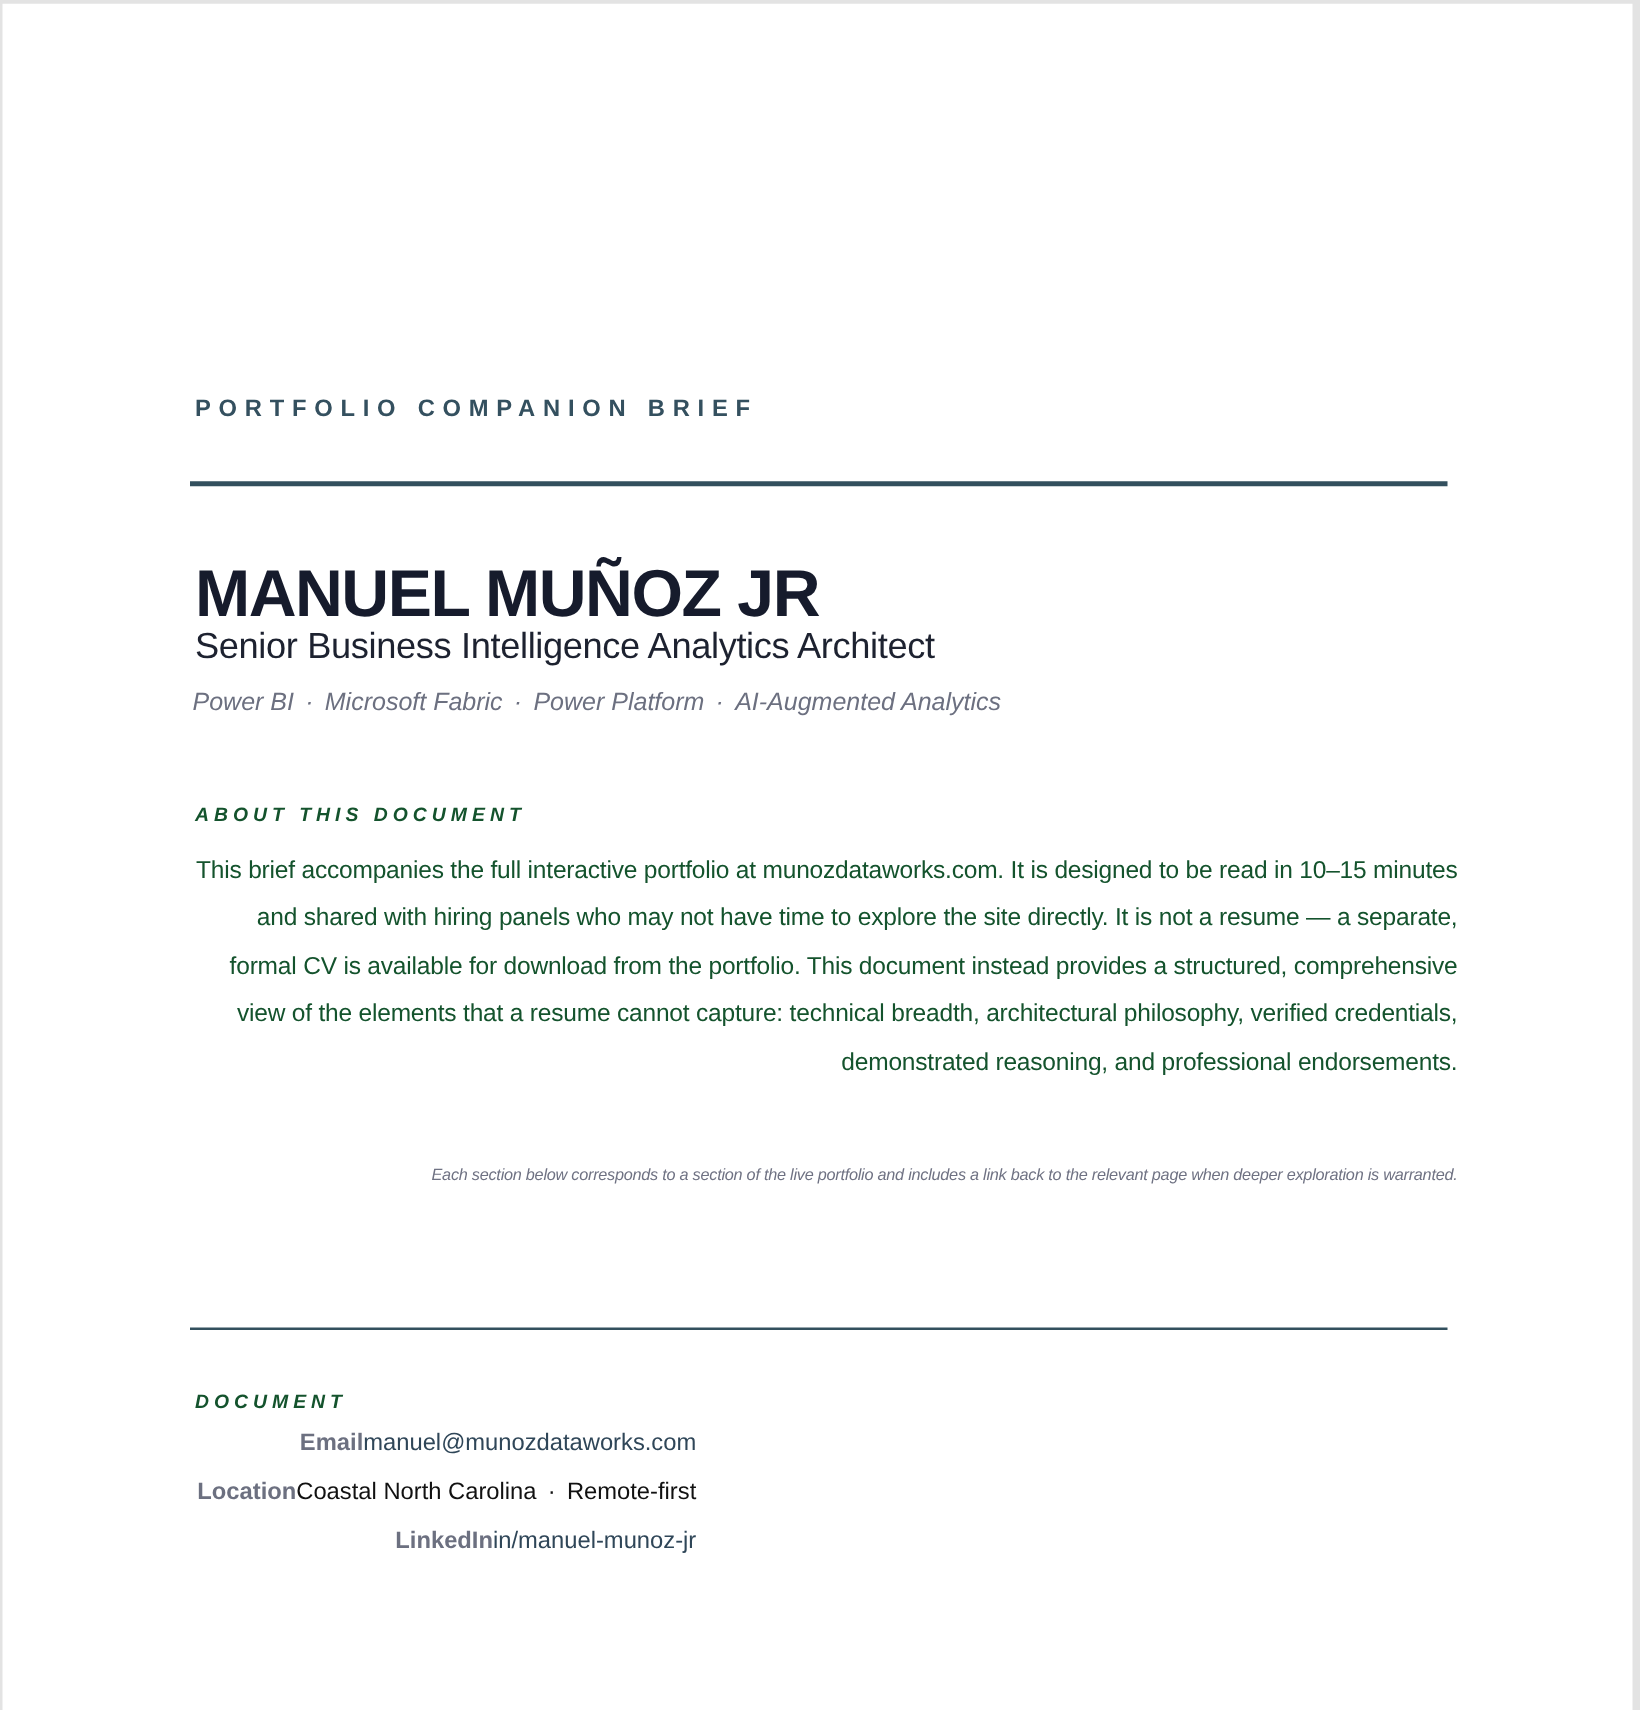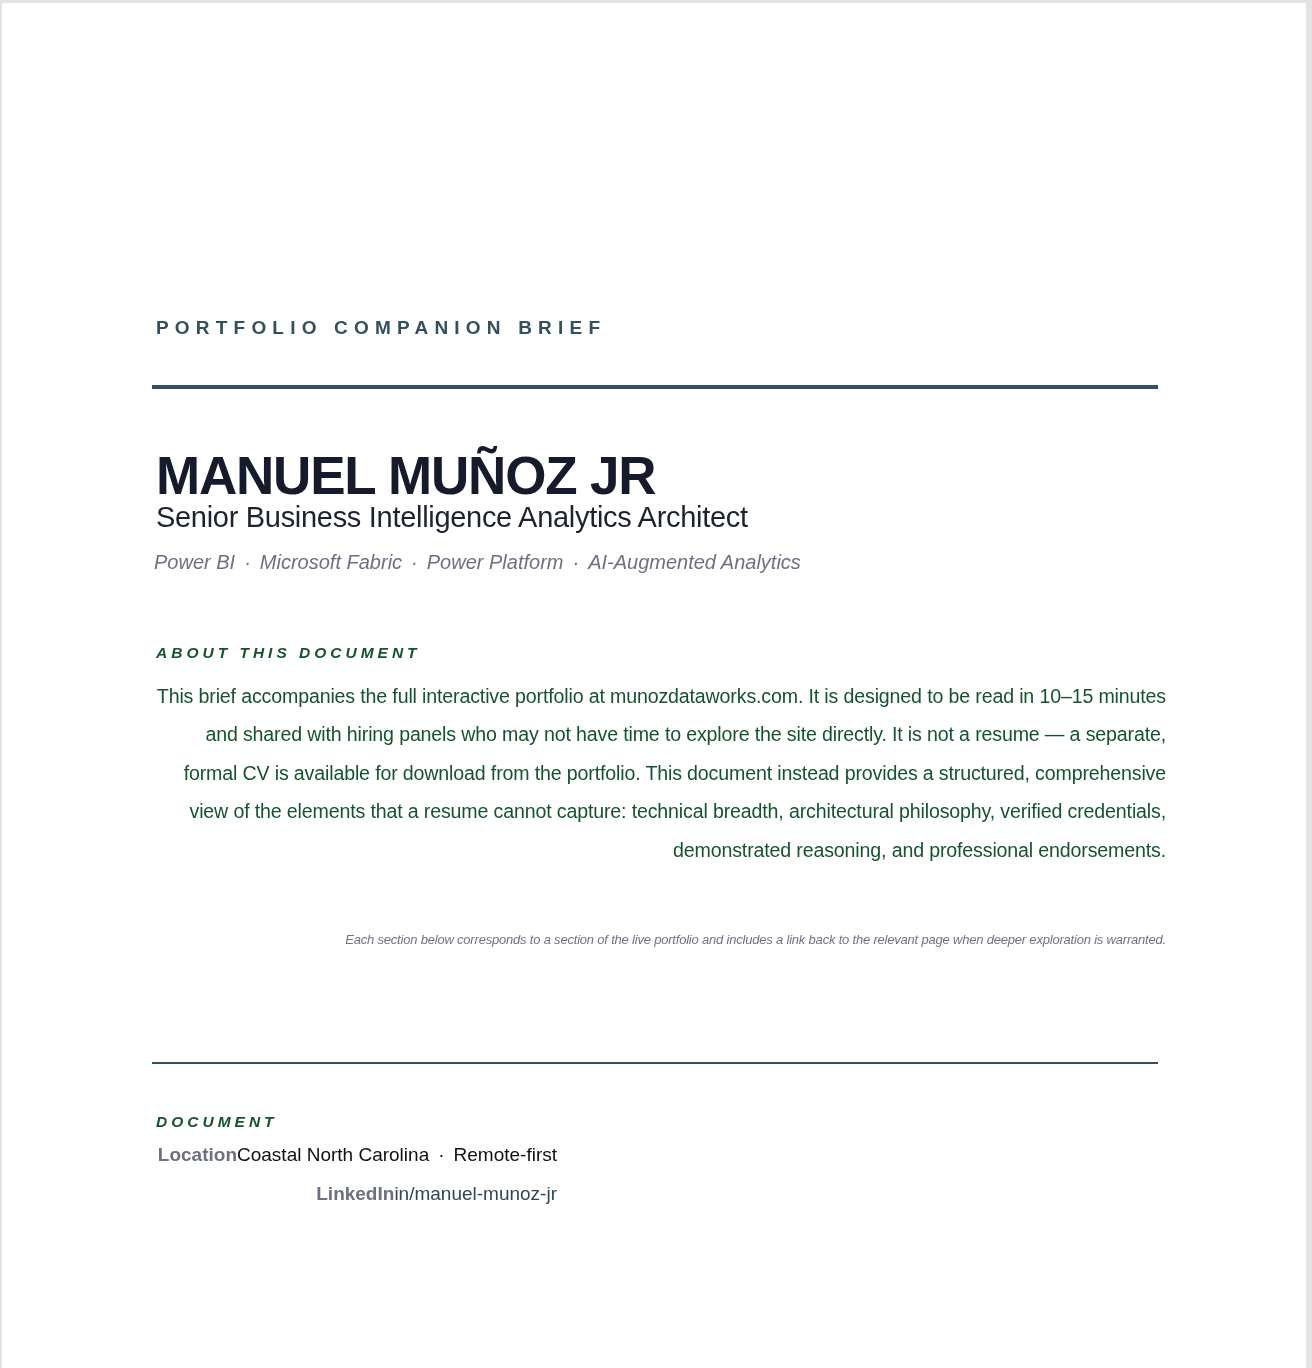--- a/index.html
+++ b/index.html
@@ -166,20 +166,23 @@
     <p class="about-body">This brief accompanies the full interactive portfolio at munozdataworks.com. It is designed to be read in 10–15 minutes and shared with hiring panels who may not have time to explore the site directly. It is not a resume — a separate, formal CV is available for download from the portfolio. This document instead provides a structured, comprehensive view of the elements that a resume cannot capture: technical breadth, architectural philosophy, verified credentials, demonstrated reasoning, and professional endorsements.</p>
 
     <p class="about-note">Each section below corresponds to a section of the live portfolio and includes a link back to the relevant page when deeper exploration is warranted.</p>
 
     <div class="rule-bottom"></div>
 
     <h2 class="section-heading contact-heading">DOCUMENT</h2>
 
     <div class="contact-list">
       <div class="contact-row">
+        <span class="contact-label lbl-email">Email</span><span class="contact-value">manuel@munozdataworks.com</span>
+      </div>
+      <div class="contact-row">
         <span class="contact-label lbl-location">Location</span><span class="contact-value plain">Coastal North Carolina</span><span class="loc-sep contact-value plain">·</span><span class="contact-value plain">Remote-first</span>
       </div>
       <div class="contact-row">
         <span class="contact-label lbl-linkedin">LinkedIn</span><span class="contact-value">in/manuel-munoz-jr</span>
       </div>
     </div>
 
   </div>
 </div>
 

